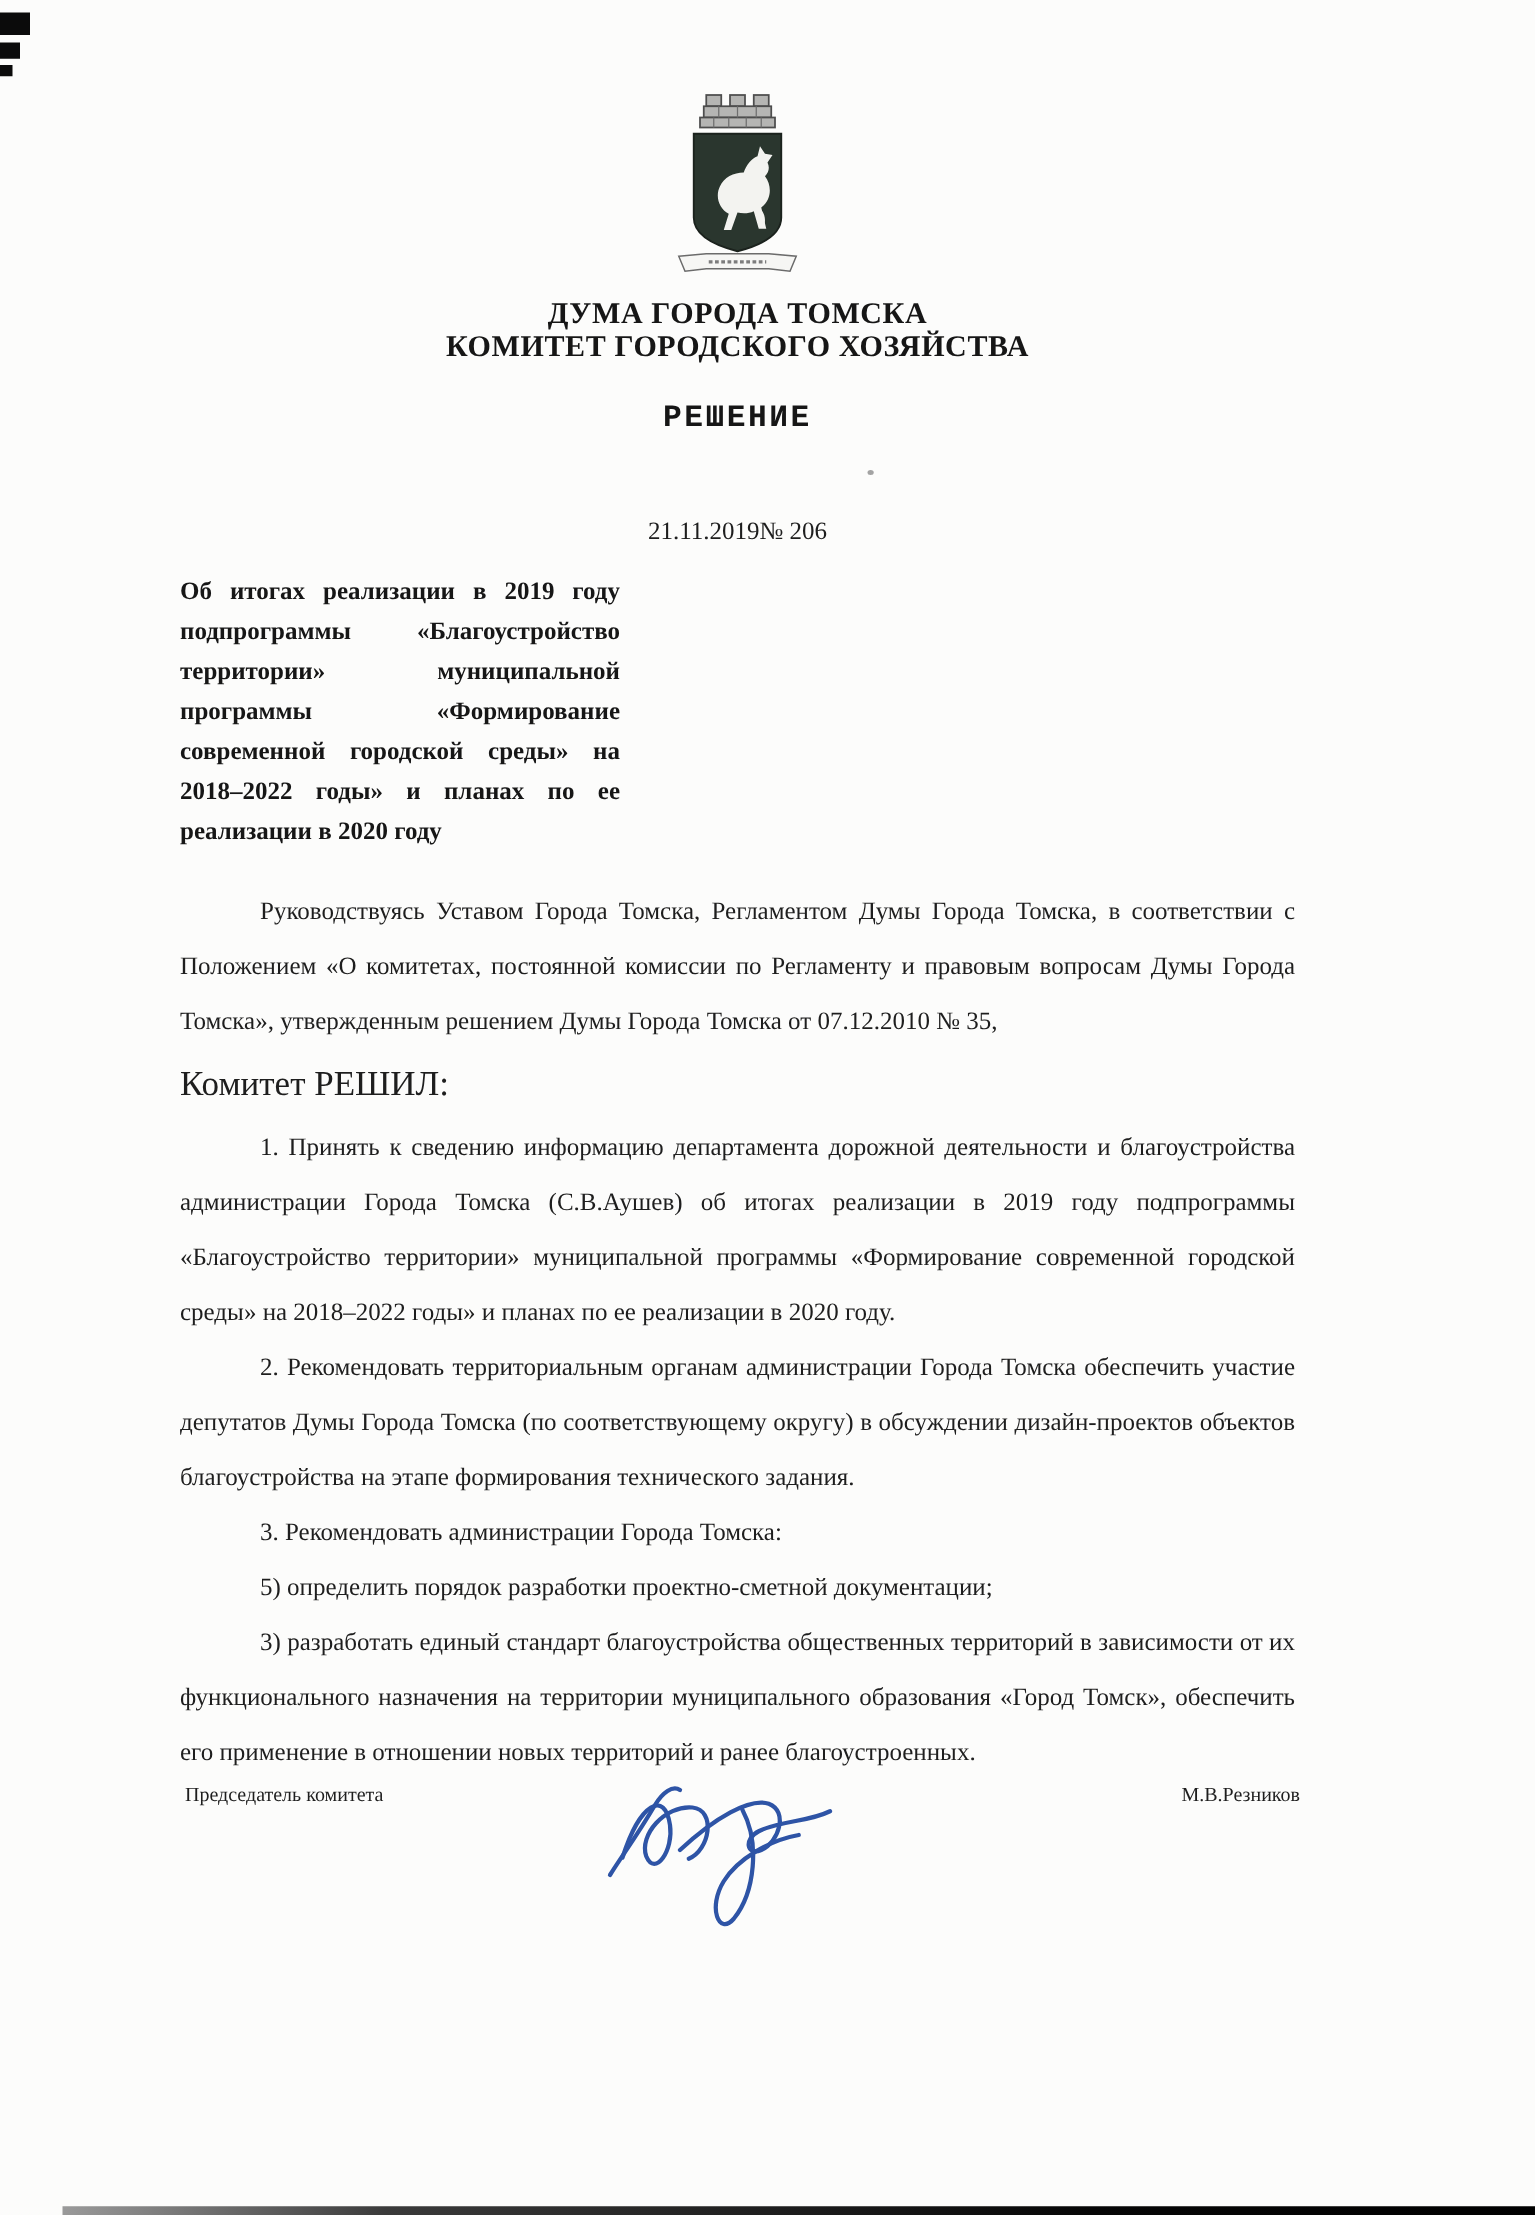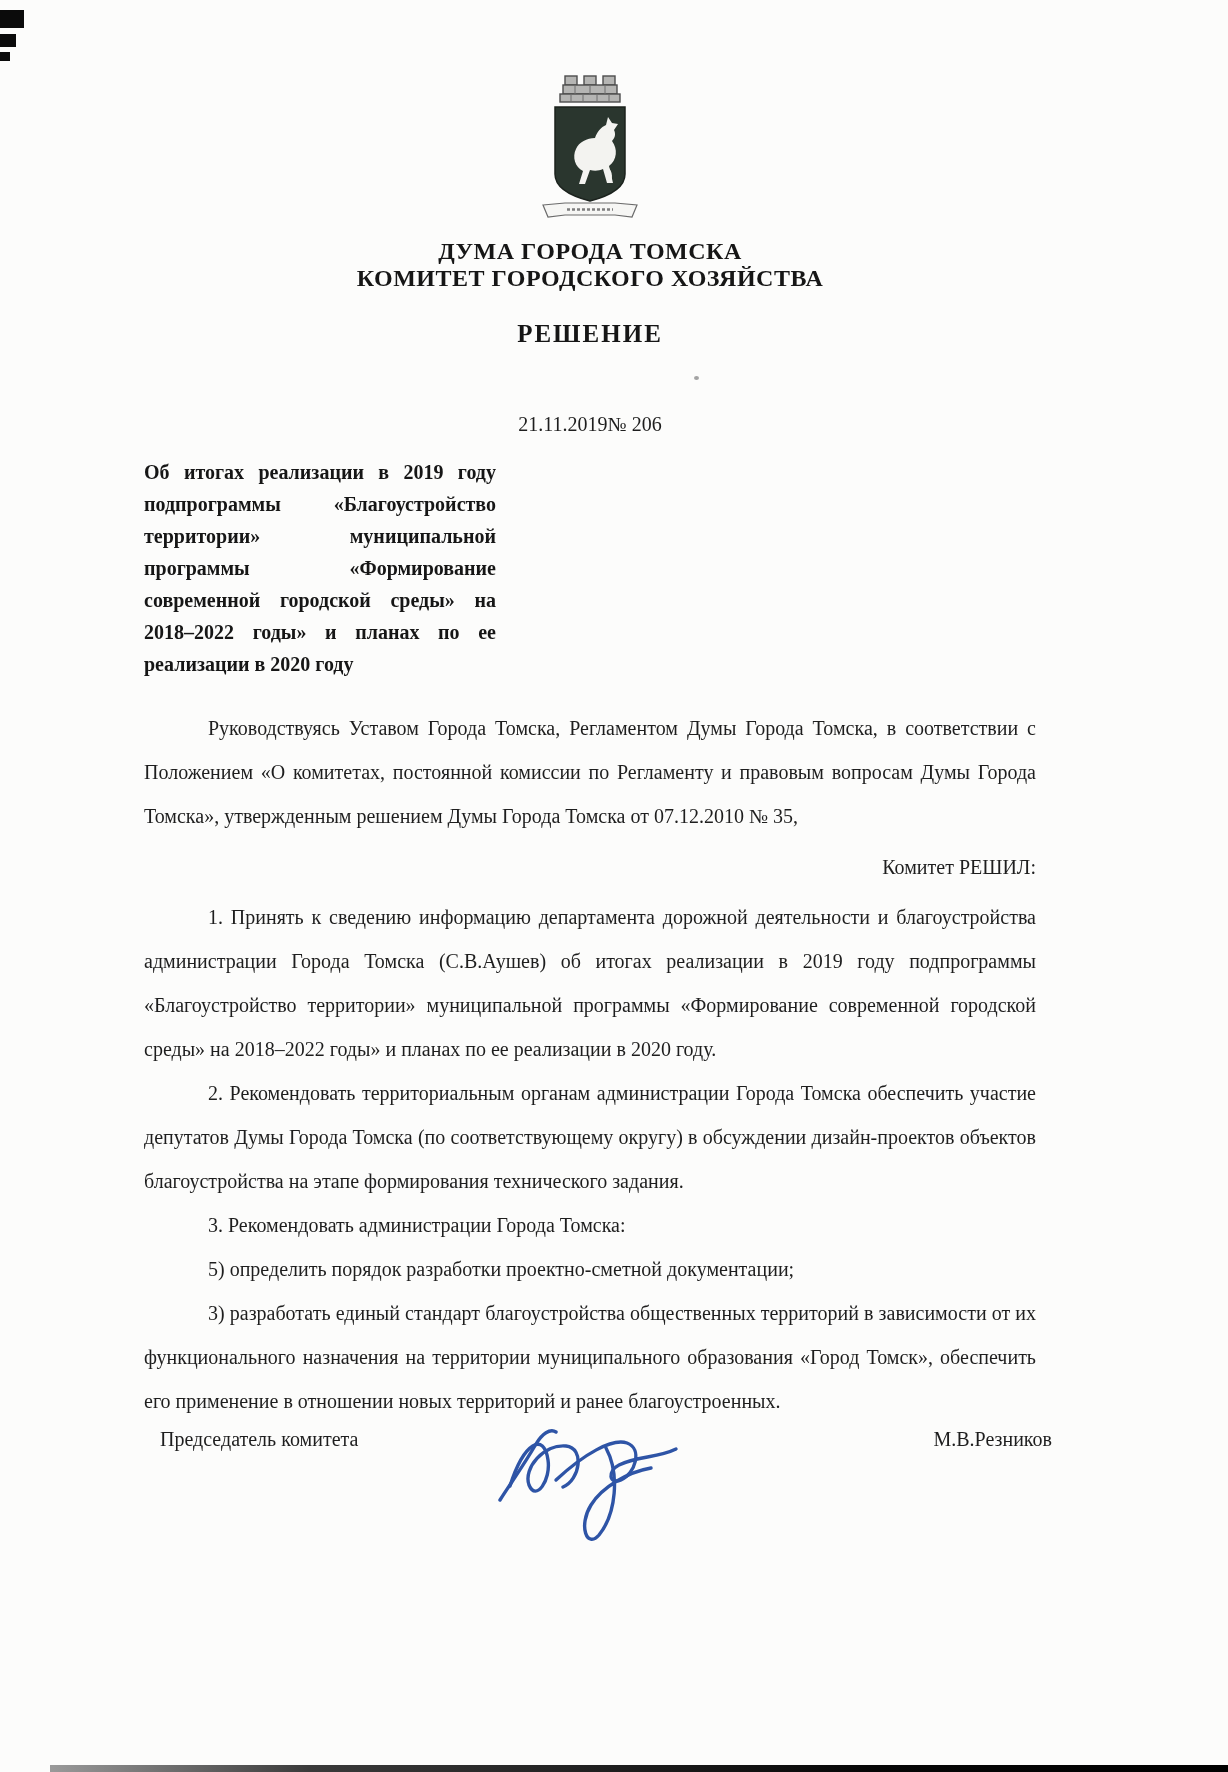--- a/index.html
+++ b/index.html
@@ -28,41 +28,41 @@
   .bottom-strip {
     position:absolute; left:50px; right:0; bottom:0; height:7px;
     background:linear-gradient(to right,#9a9a9a,#3a3a3a 22%,#060606 70%,#000);
   }
   
   .emblem { margin:74px auto 0; width:110px; height:150px; display:block; }
   
   .org-line { text-align:center; font-weight:bold; font-size:24px; letter-spacing:.5px; color:#161616; }
   .org1 { margin-top:14px; }
   .org2 { }
-  .doctype { margin-top:28px; text-align:center; font-weight:bold; font-size:25px; letter-spacing:2px; color:#161616; }
+  .doctype { margin-top:28px; text-align:center; font-weight:bold; font-size:25px; letter-spacing:2px; color:#161616;font-family:Liberation Mono, monospace; }
   
   .meta-row { margin-top:65px; display:flex; justify-content:center; font-size:20px; }
   
   .subject {
     margin-top:20px; width:352px;
     font-weight:bold; font-size:20px; line-height:32px;
     text-align:justify; color:#161616;
   }
   
   .para {
     font-size:20px; line-height:44px;
     text-align:justify; text-indent:64px;
   }
   .preamble { margin-top:26px; }
-  .resolved { margin:13px 0 12px; text-align:right; font-size:20px; line-height:32px; }
+  .resolved { margin:13px 0 12px; text-align:left; font-size:28px; line-height:32px; }
   
   .footer {
-    position:absolute; left:160px; width:892px; top:1428px;
+    position:absolute; left:148px; width:892px; top:1428px;
     display:flex; justify-content:space-between;
-    font-size:20px;
+    font-size:16px;
   }
   .signature-wrap {
     position:absolute; left:50%; transform:translateX(-50%);
     top:-40px; width:240px; height:160px; pointer-events:none;
   }
 </style>
 </head>
 <body>
 
 <div class="page">

